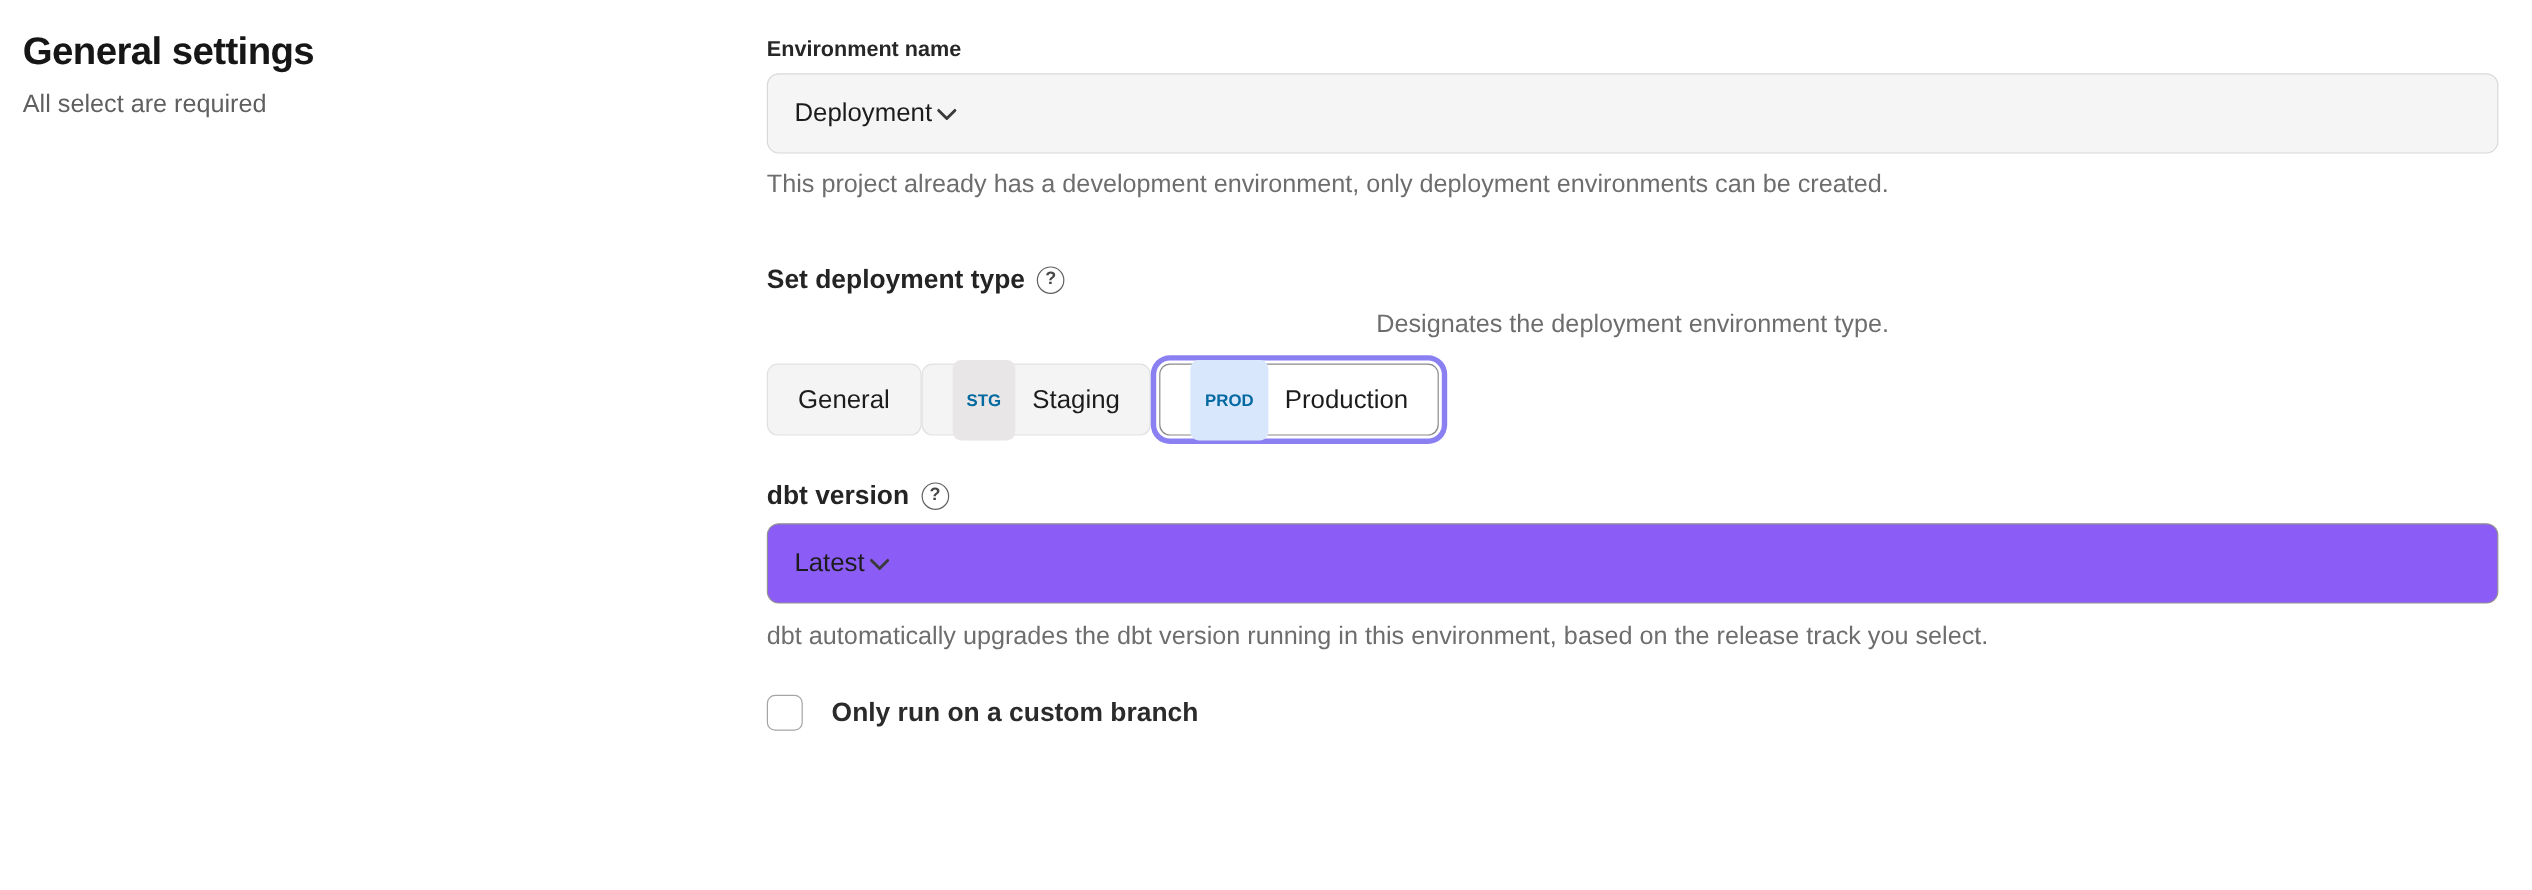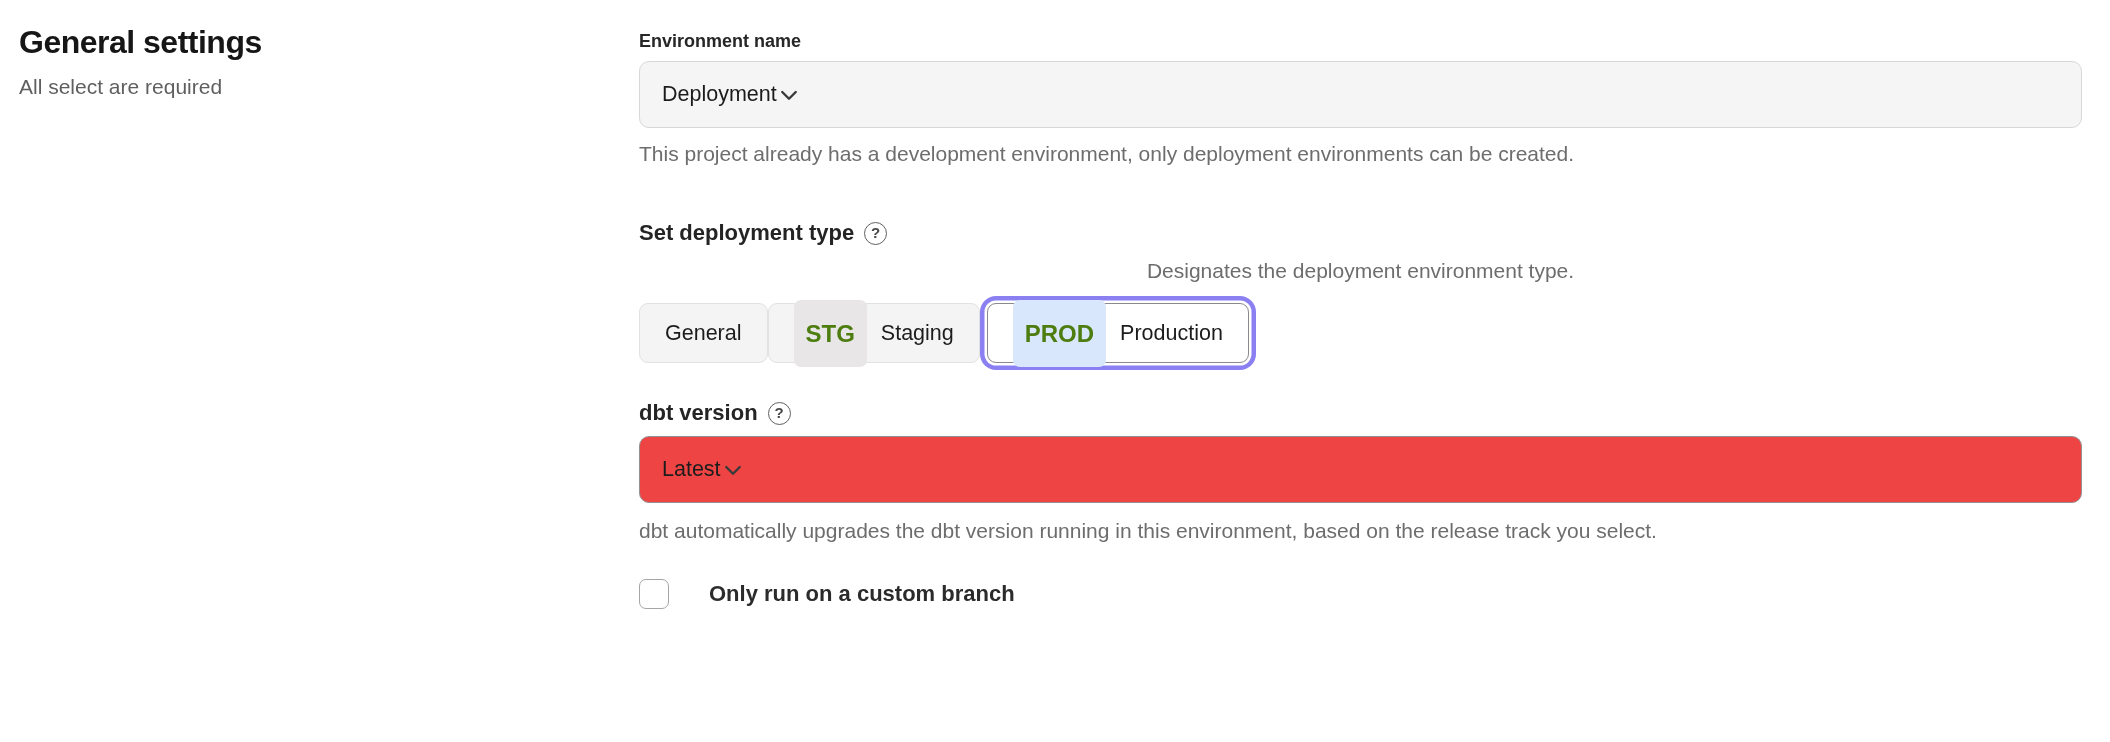--- a/index.html
+++ b/index.html
@@ -35,21 +35,21 @@
   }
 
   .select {
     display: flex; align-items: center; justify-content: flex-start;
     width: 100%; height: 67px; border-radius: 10px; padding: 0 22px;
     font-size: 21.5px; color: #1c1c1c; cursor: pointer;
   }
   .select.disabled {
     margin-top: 7px; background: #f5f5f5; border: 1.5px solid #d8d8d8; cursor: default;
   }
-  .select.enabled { margin-top: 9px; background: #ef4444; border: 1.5px solid #929292; }
+  .select.enabled { margin-top: 9px; background: #8b5cf6; border: 1.5px solid #929292; }
   .select .chev { display: flex; align-items: center; }
 
   .helper-text { margin-top: 13px; font-size: 21px; color: #6d6d6d; line-height: 26px; }
   .helper-text.tight { margin-top: 11px; text-align: center; }
   .helper-text.under-select { margin-top: 15px; }
 
   .section-label {
     margin-top: 52px; display: flex; align-items: center;
     font-size: 22px; font-weight: 700; color: #242424; line-height: 28px;
   }
@@ -69,26 +69,26 @@
     font-size: 21.5px; font-weight: 500; color: #1c1c1c; cursor: pointer;
     white-space: nowrap;
   }
   .seg-btn.selected {
     background: #ffffff; border: 1.3px solid #8a8a8a;
     box-shadow: 0 0 0 2.5px #ffffff, 0 0 0 7px #8b80f2;
     margin: 0 7px;
   }
   .badge {
     display: inline-block; padding: 21px 12px; border-radius: 7px;
-    font-size: 24px; font-weight: 600; color: #4d7c0f; line-height: 25px;
+    font-size: 14px; font-weight: 600; color: #0369a1; line-height: 25px;
   }
   .badge.stg { background: #e8e6e7; }
   .badge.prod { background: #d9e7fc; }
 
-  .checkbox-row { margin-top: 35px; display: flex; align-items: center; gap: 40px; }
+  .checkbox-row { margin-top: 35px; display: flex; align-items: center; gap: 24px; }
   .checkbox {
     width: 30px; height: 30px; background: #ffffff;
     border: 1.6px solid #a5a5a5; border-radius: 7px; cursor: pointer; flex: 0 0 auto;
   }
   .checkbox-label { font-size: 22px; font-weight: 600; color: #2b2b2b; }
 </style>
 </head>
 <body>
 
 <div class="left-col">

